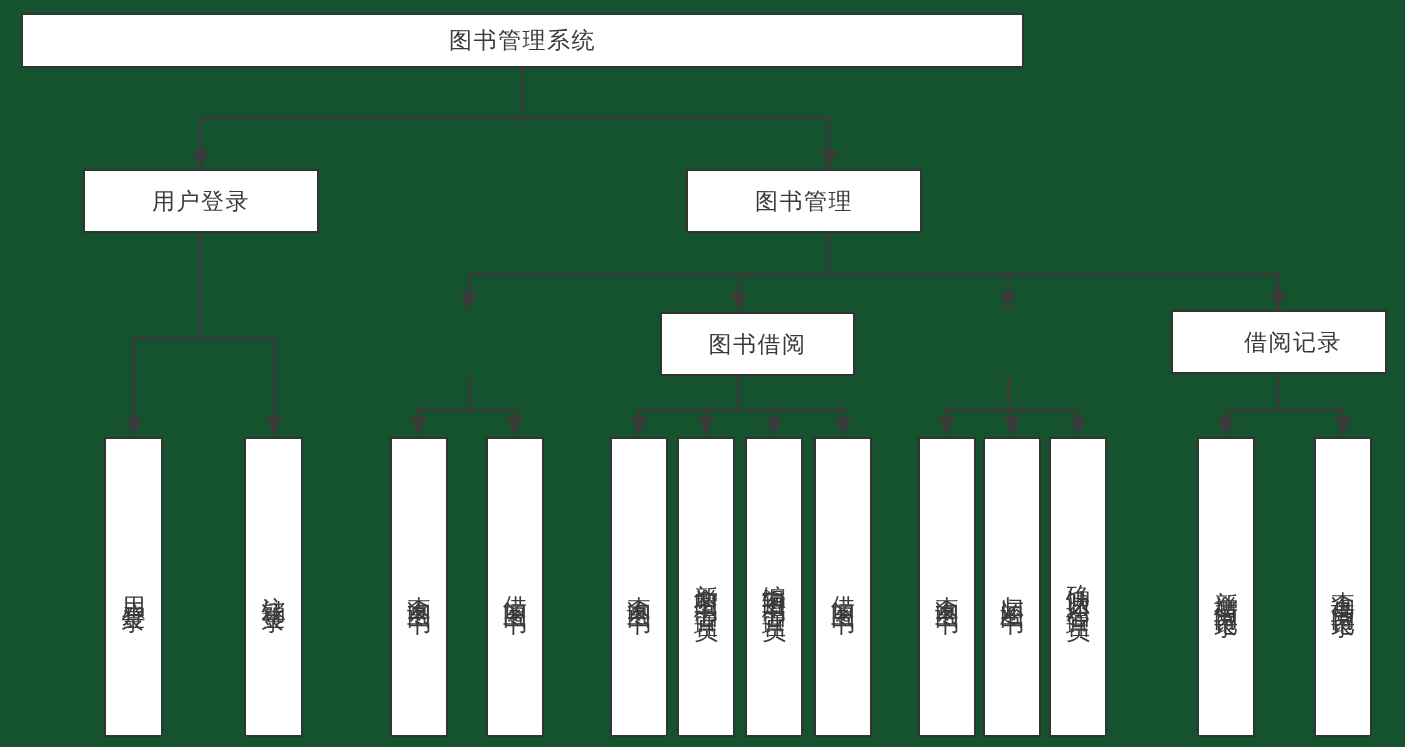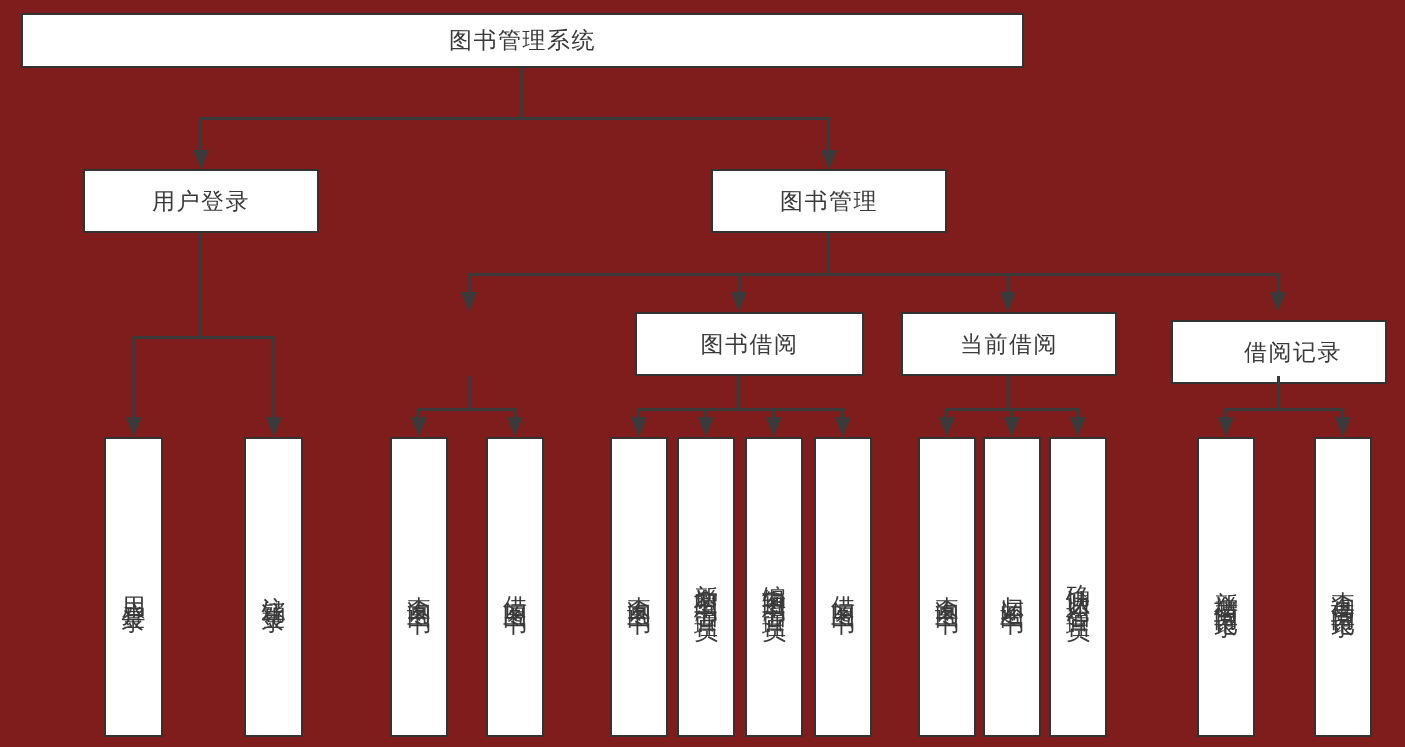--- a/index.html
+++ b/index.html
@@ -1,20 +1,20 @@
 <!DOCTYPE html>
 <html><head>
 <meta charset="utf-8">
 <style>
   html, body { margin: 0; padding: 0; background: #ffffff; }
   .stage {
     position: relative;
     width: 1405px;
     height: 747px;
-    background: #7f1d1d;
+    background: #14532d;
     font-family: "Liberation Sans", "DejaVu Sans", sans-serif;
     overflow: hidden;
   }
   .box {
     position: absolute;
     box-sizing: border-box;
     border: 2.5px solid #333333;
     background: #ffffff;
     display: flex;
     align-items: center;
@@ -64,43 +64,42 @@
   <div class="box hbox" style="left:21px; top:13px; width:1003px; height:55px;">图书管理系统</div>
 
   <div class="line" style="left:520px; top:68px; width:3px; height:50px;"></div>
   <div class="line" style="left:199px; top:117px; width:632px; height:3px;"></div>
   <div class="line" style="left:199px; top:117px; width:3px; height:35px;"></div>
   <div class="line" style="left:827px; top:117px; width:3px; height:35px;"></div>
   <div class="arrow" style="left:193px; top:150px;"></div>
   <div class="arrow" style="left:821px; top:150px;"></div>
 
   <div class="box hbox" style="left:83px; top:169px; width:236px; height:64px;">用户登录</div>
-  <div class="box hbox" style="left:711px; top:169px; width:236px; height:64px;">图书管理</div>
+  <div class="box hbox" style="left:686px; top:169px; width:236px; height:64px;">图书管理</div>
 
   <div class="line" style="left:199px; top:233px; width:3px; height:106px;"></div>
   <div class="line" style="left:132px; top:336px; width:143px; height:3px;"></div>
   <div class="line" style="left:132px; top:336px; width:3px; height:82px;"></div>
   <div class="line" style="left:272px; top:336px; width:3px; height:82px;"></div>
   <div class="arrow" style="left:126px; top:417px;"></div>
   <div class="arrow" style="left:266px; top:417px;"></div>
 
   <div class="line" style="left:827px; top:233px; width:3px; height:43px;"></div>
   <div class="line" style="left:468px; top:273px; width:813px; height:3px;"></div>
   <div class="line" style="left:468px; top:273px; width:3px; height:19px;"></div>
   <div class="line" style="left:738px; top:273px; width:3px; height:19px;"></div>
   <div class="line" style="left:1007px; top:273px; width:3px; height:19px;"></div>
   <div class="line" style="left:1277px; top:273px; width:3px; height:19px;"></div>
   <div class="arrow" style="left:461px; top:292px;"></div>
   <div class="arrow" style="left:731px; top:292px;"></div>
   <div class="arrow" style="left:1000px; top:292px;"></div>
   <div class="arrow" style="left:1270px; top:292px;"></div>
 
-  <div class="box hbox" style="left:635px; top:312px; width:229px; height:64px;">图书借阅</div>
-  <div class="box hbox" style="left:901px; top:312px; width:216px; height:64px;">当前借阅</div>
-  <div class="box hbox" style="left:1171px; top:320px; width:216px; height:64px;padding-left:28px;">借阅记录</div>
+  <div class="box hbox" style="left:660px; top:312px; width:195px; height:64px;">图书借阅</div>
+  <div class="box hbox" style="left:1171px; top:310px; width:216px; height:64px;padding-left:28px;">借阅记录</div>
 
   <div class="line" style="left:468px; top:376px; width:3px; height:35px;"></div>
   <div class="line" style="left:417px; top:408px; width:100px; height:3px;"></div>
   <div class="line" style="left:417px; top:408px; width:3px; height:12px;"></div>
   <div class="line" style="left:514px; top:408px; width:3px; height:12px;"></div>
   <div class="arrow" style="left:411px; top:417px;"></div>
   <div class="arrow" style="left:507px; top:417px;"></div>
 
   <div class="line" style="left:737px; top:376px; width:3px; height:35px;"></div>
   <div class="line" style="left:637px; top:408px; width:208px; height:3px;"></div>

